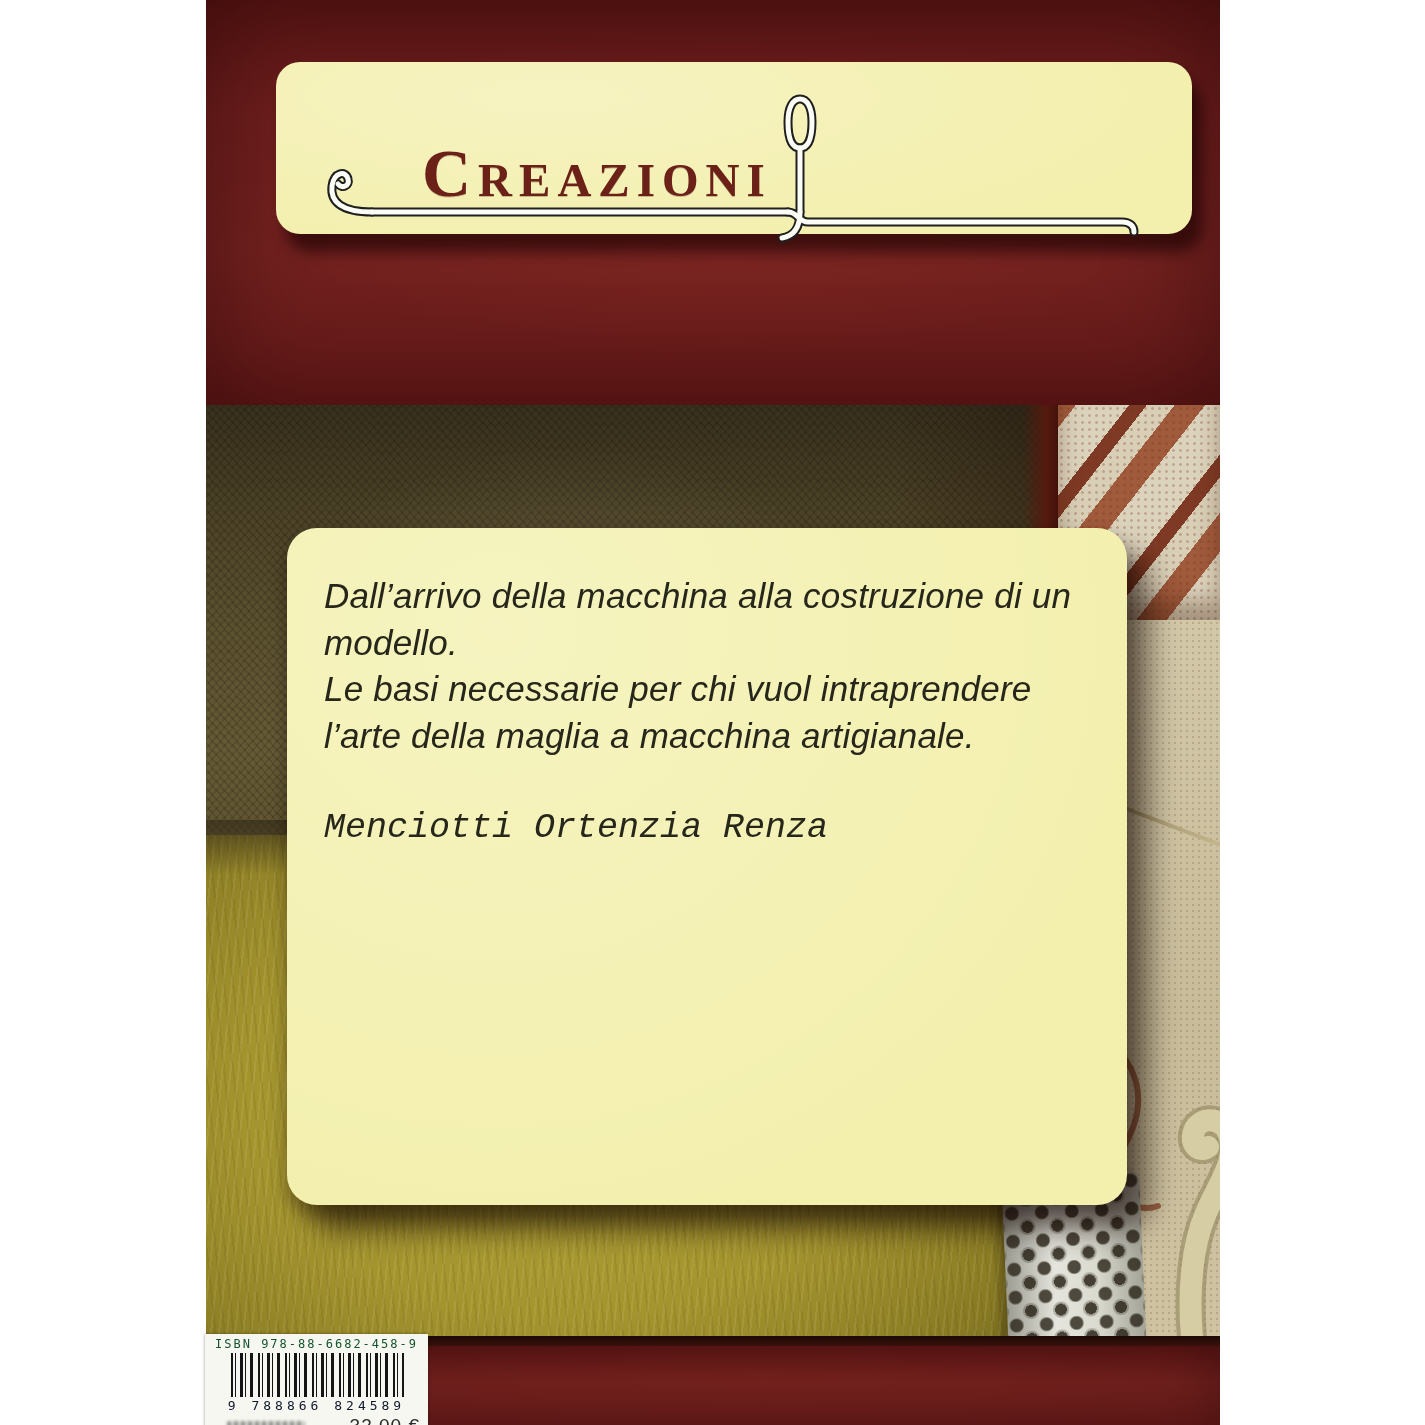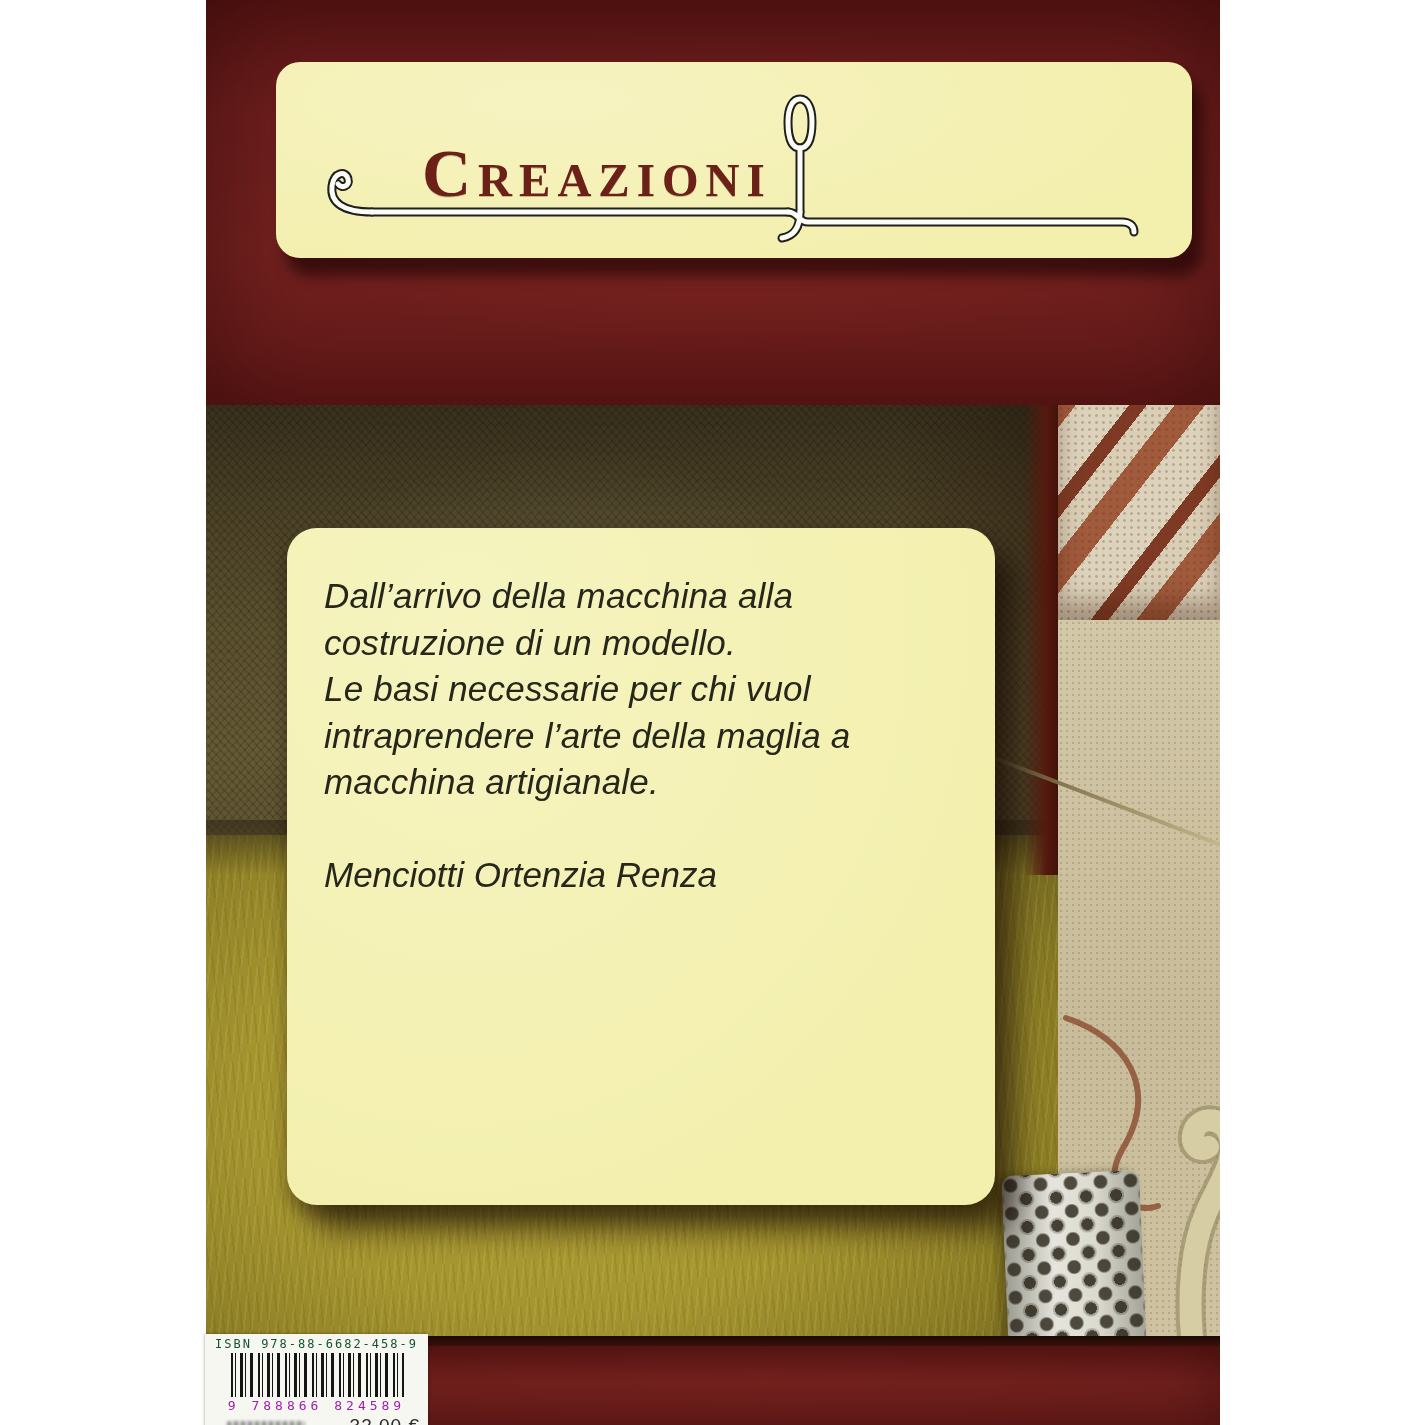--- a/index.html
+++ b/index.html
@@ -98,21 +98,21 @@
       radial-gradient(circle, rgba(42,36,24,.8) 0 6px, transparent 7.5px),
       linear-gradient(90deg, #9c9c92, #e5e5dd 36%, #dadacf 66%, #a3a398);
     background-position:9px 10px, 24px 24px, 0 0;
     background-size:30px 28px, 30px 28px, auto;
     box-shadow: -6px 0 10px rgba(30,20,10,.35);
   }
   .hook-wrap { position:absolute; left:934px; top:690px; width:130px; height:243px; }
 
   
   .logo-panel {
-    position:absolute; left:70px; top:62px; width:916px; height:196px;
+    position:absolute; left:70px; top:62px; width:916px; height:172px;
     background:
       radial-gradient(120% 160% at 30% 20%, rgba(255,255,255,.25), transparent 60%),
       #f3efad;
     border-radius:24px;
     box-shadow: 10px 18px 14px rgba(22,2,2,.6);
     z-index:3;
   }
   .brand {
     position:absolute; top:74px; line-height:74px;
     font-family:"Liberation Serif", serif; font-weight:700;
@@ -120,36 +120,36 @@
     text-shadow:0 1px 0 rgba(60,10,5,.25);
     white-space:nowrap;
   }
   .brand::first-letter { font-size:68px; }
   .brand-left  { left:146px; }
   .brand-right { left:556px; }
   .needle-svg { position:absolute; left:0; top:0; width:916px; height:200px; }
 
   
   .blurb-panel {
-    position:absolute; left:81px; top:528px; width:708px; height:677px;
+    position:absolute; left:81px; top:528px; width:840px; height:677px;
     background:
       radial-gradient(120% 140% at 25% 15%, rgba(255,255,255,.22), transparent 65%),
       #f3f0ae;
     border-radius:30px;
     box-shadow: 22px 26px 28px rgba(18,6,0,.55), 0 10px 18px rgba(18,6,0,.35);
     z-index:3;
     padding:45px 40px 8px 37px;
   }
   .blurb-panel p {
     font-style:italic; font-size:35px; line-height:46.5px;
     color:#26261a; letter-spacing:.2px;
   }
   .author {
     font-style:italic; font-size:35px; line-height:46.5px;
-    color:#26261a; margin-top:46px;
+    color:#26261a; margin-top:46px;font-family:Liberation Mono, monospace;
   }
 
   
   .barcode-box {
     position:absolute; left:205px; top:1334px; width:223px; height:100px;
     background:#f7f7f2; z-index:5; padding-top:3px;
     box-shadow:0 0 3px rgba(0,0,0,.4);
   }
   .isbn-label {
     font-family:"DejaVu Sans Mono", monospace;
@@ -162,21 +162,21 @@
     background-image:
       repeating-linear-gradient(90deg,
         #151515 0 2px, transparent 2px 4px,
         #151515 4px 5px, transparent 5px 9px,
         #151515 9px 12px, transparent 12px 14px,
         #151515 14px 15px, transparent 15px 19px,
         #151515 19px 22px, transparent 22px 27px);
   }
   .digits {
     font-family:"DejaVu Sans Mono", monospace;
-    font-size:13px; letter-spacing:4px; color:#a21caf;
+    font-size:13px; letter-spacing:4px; color:#0f172a;
     text-align:center; margin-top:1px; white-space:nowrap;
   }
   .bc-bottom { display:flex; justify-content:space-between; align-items:flex-start; padding:2px 8px 0 22px; }
   .smudge {
     width:78px; height:8px; margin-top:6px;
     background:repeating-linear-gradient(90deg, rgba(60,60,60,.55) 0 4px, rgba(60,60,60,.15) 4px 7px);
     filter:blur(1.6px); border-radius:2px;
   }
   .price { font-size:19px; color:#2a2a2a; letter-spacing:1px; white-space:nowrap; }
 </style>

